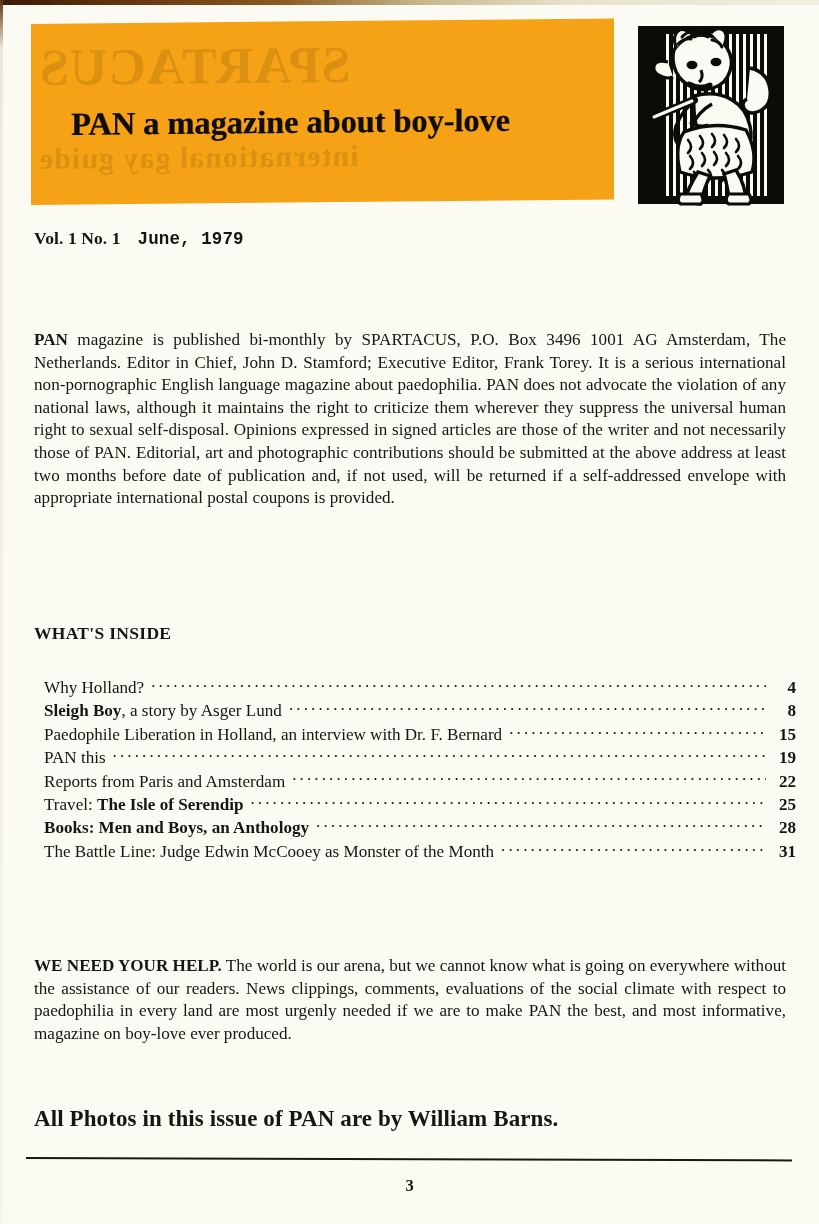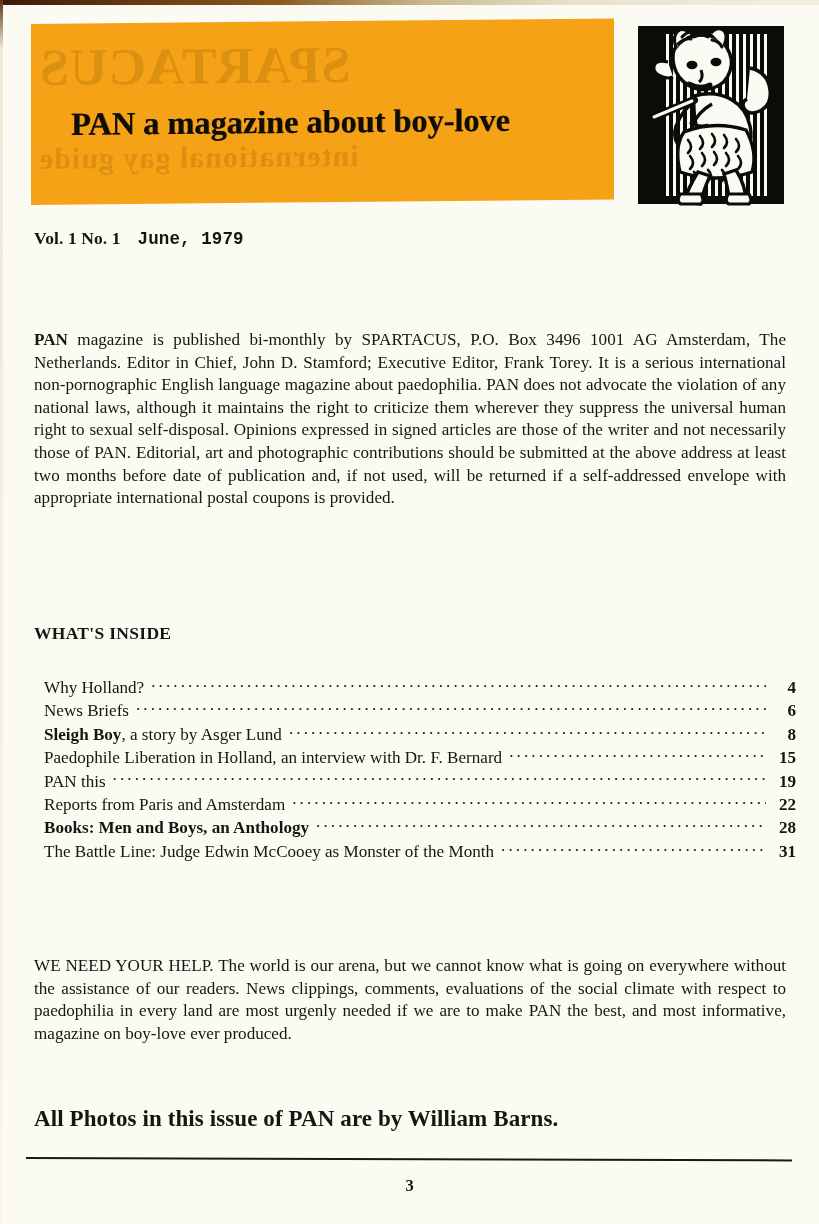--- a/index.html
+++ b/index.html
@@ -177,21 +177,21 @@
   
   .appeal {
     position: absolute;
     top: 938px;
     left: 34px;
     width: 752px;
     font-size: 17.1px;
     line-height: 22.6px;
     text-align: justify;
   }
-  .appeal b { font-weight: normal; }
+  .appeal b { font-weight: bold; }
 
   
   .photo-credit {
     position: absolute;
     top: 1106px;
     left: 34px;
     font-weight: bold;
     font-size: 23px;
     letter-spacing: 0.1px;
   }
@@ -327,43 +327,43 @@
 
   <h2 class="inside-heading">WHAT'S INSIDE</h2>
 
   <div class="toc">
     <div class="toc-row">
       <span class="toc-title"><span>Why Holland?</span><b></b><span></span></span>
       <span class="toc-leader"></span>
       <span class="toc-page">4</span>
     </div>
     <div class="toc-row">
-      <span class="toc-title"><span>News Briefs</span><b></b><span></span></span>
-      <span class="toc-leader"></span>
-      <span class="toc-page">6</span>
-    </div>
-    <div class="toc-row">
       <span class="toc-title"><span></span><b>Sleigh Boy</b><span>, a story by Asger Lund</span></span>
       <span class="toc-leader"></span>
       <span class="toc-page">8</span>
     </div>
     <div class="toc-row">
       <span class="toc-title"><span>Paedophile Liberation in Holland, an interview with Dr. F. Bernard</span><b></b><span></span></span>
       <span class="toc-leader"></span>
       <span class="toc-page">15</span>
     </div>
     <div class="toc-row">
       <span class="toc-title"><span>PAN this</span><b></b><span></span></span>
       <span class="toc-leader"></span>
       <span class="toc-page">19</span>
     </div>
     <div class="toc-row">
       <span class="toc-title"><span>Reports from Paris and Amsterdam</span><b></b><span></span></span>
       <span class="toc-leader"></span>
       <span class="toc-page">22</span>
+    </div>
+    <div class="toc-row">
+      <span class="toc-title"><span>Travel: </span><b>The Isle of Serendip</b><span></span></span>
+      <span class="toc-leader"></span>
+      <span class="toc-page">25</span>
     </div>
     <div class="toc-row">
       <span class="toc-title"><span></span><b>Books: Men and Boys, an Anthology</b><span></span></span>
       <span class="toc-leader"></span>
       <span class="toc-page">28</span>
     </div>
     <div class="toc-row">
       <span class="toc-title"><span>The Battle Line: Judge Edwin McCooey as Monster of the Month</span><b></b><span></span></span>
       <span class="toc-leader"></span>
       <span class="toc-page">31</span>

